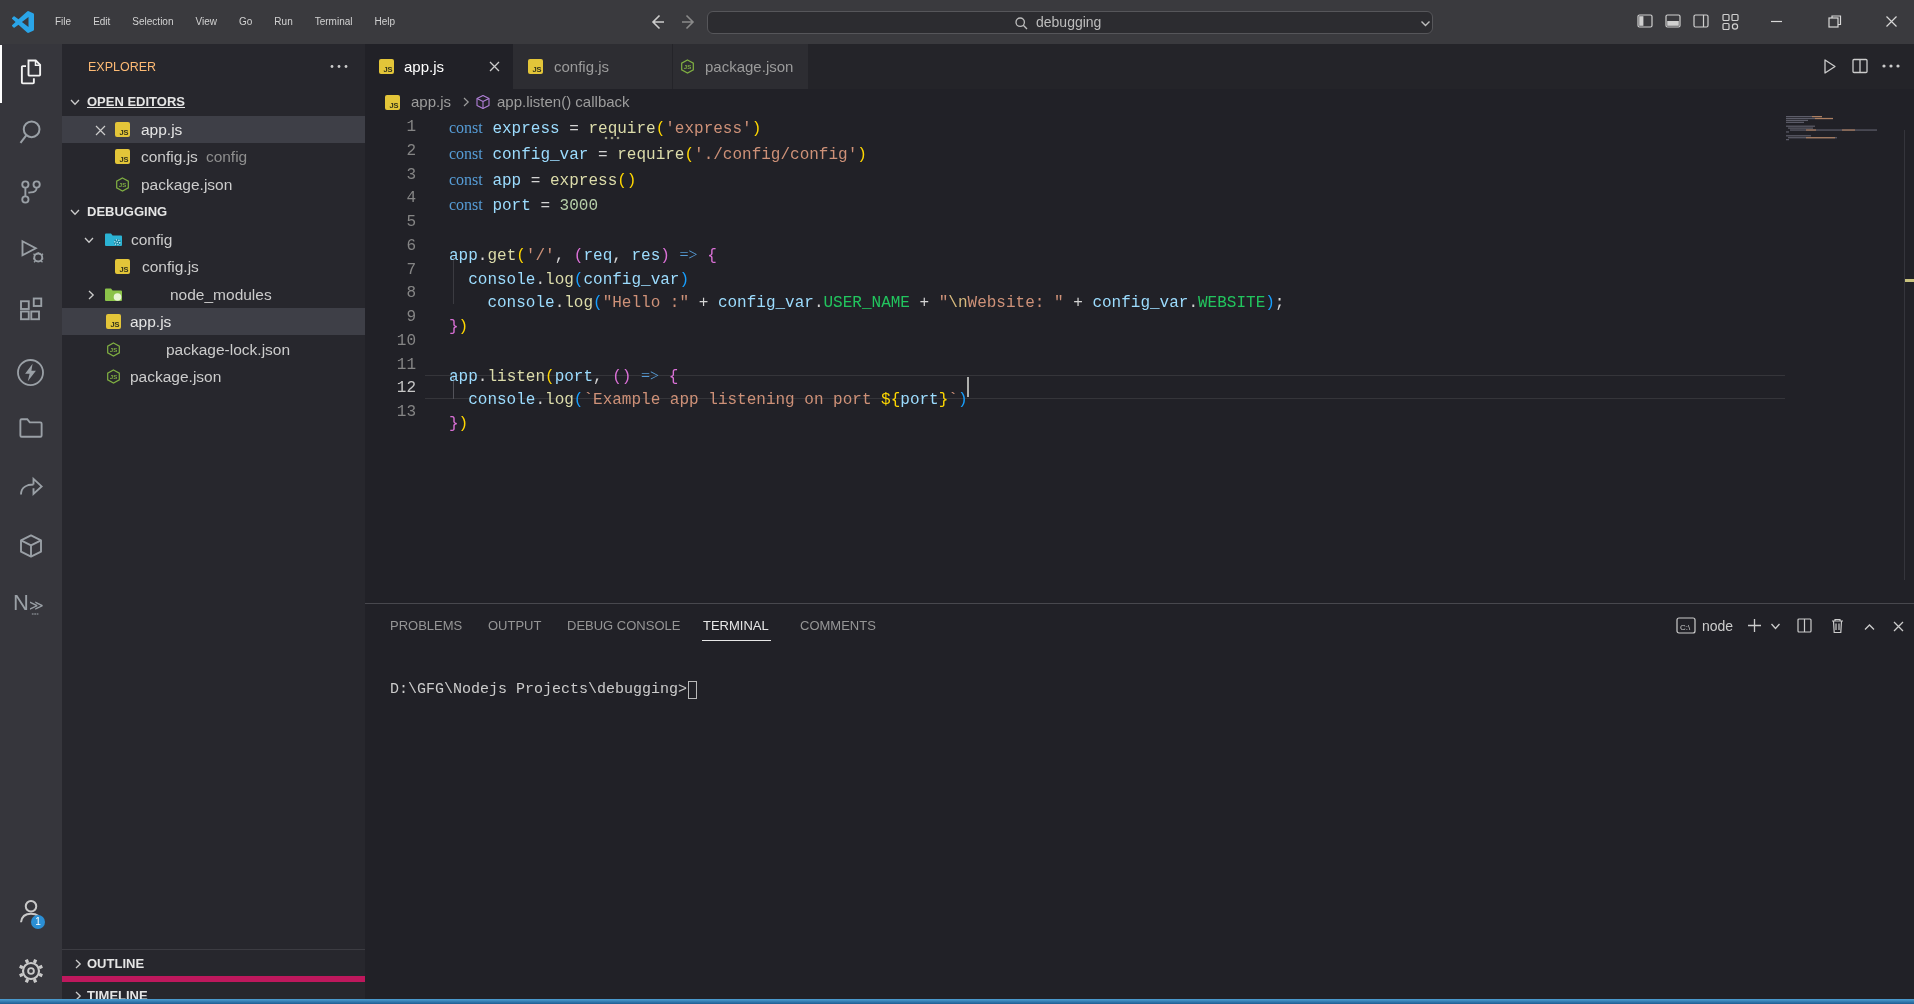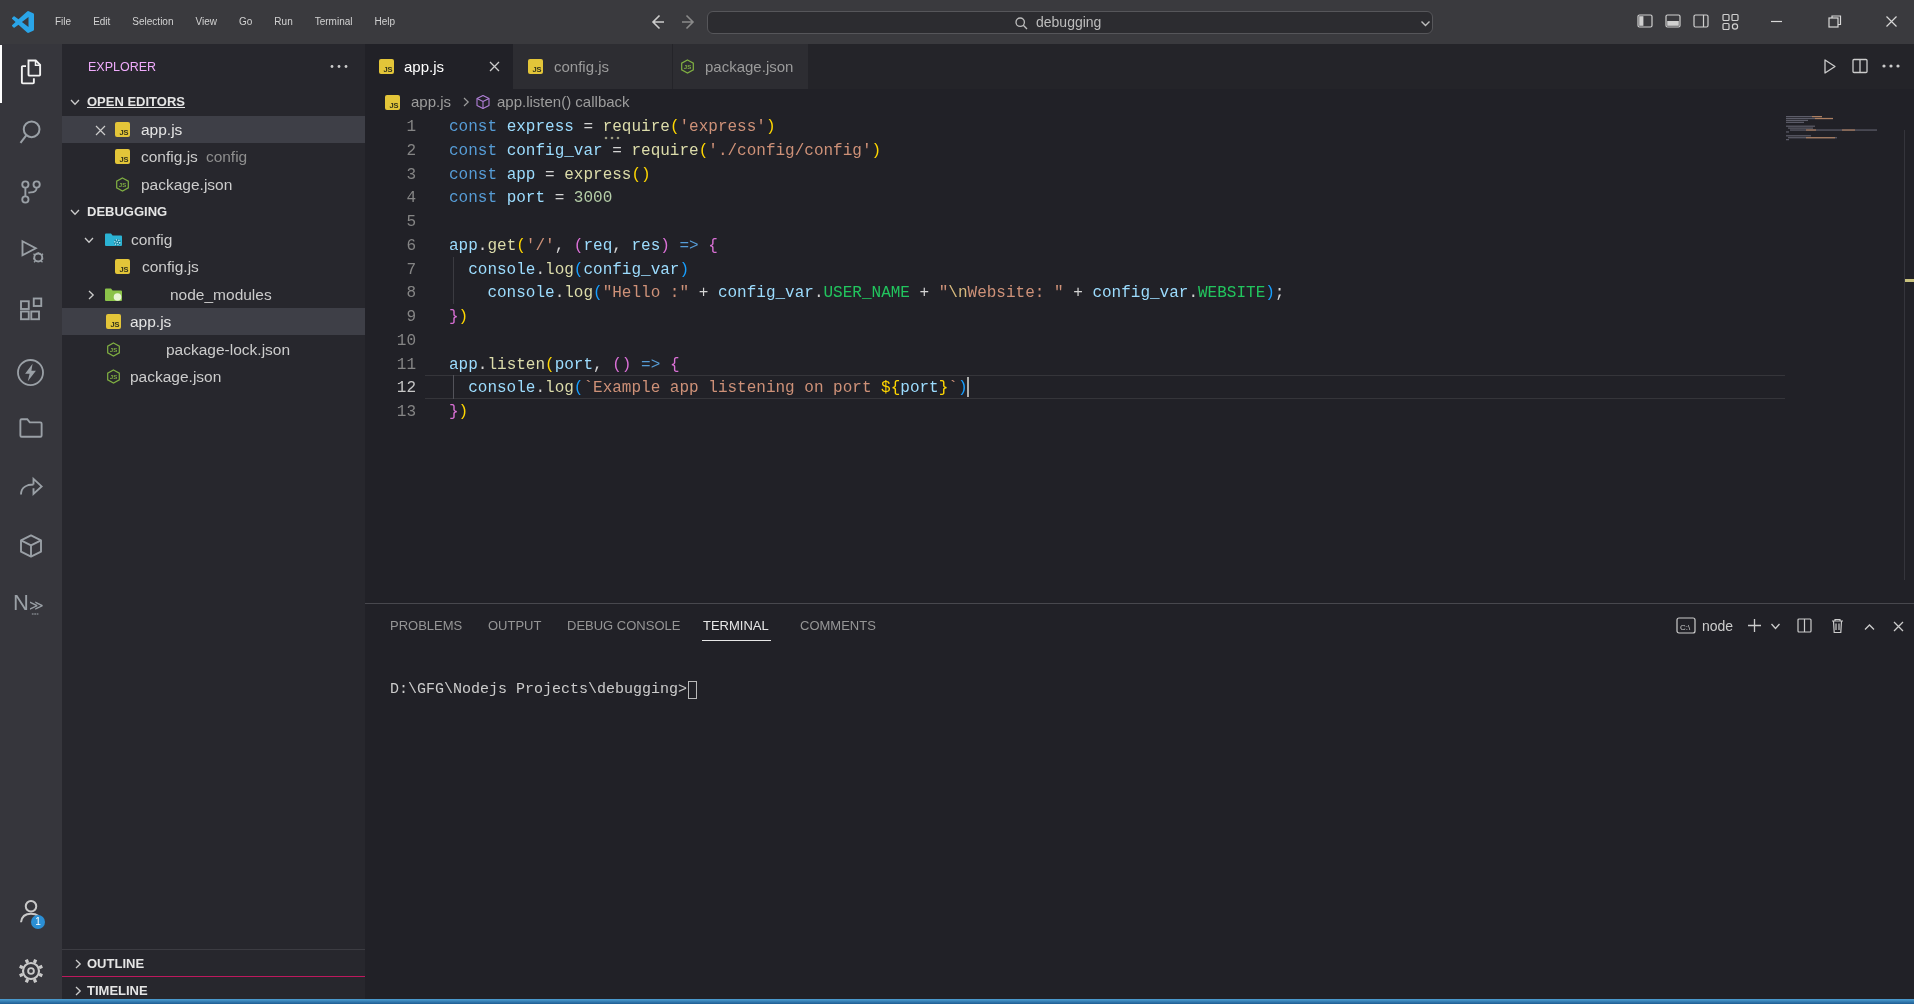--- a/index.html
+++ b/index.html
@@ -23,21 +23,21 @@
   .chev { position:absolute; top:6px; }
   
   #tabbar { left:365px; top:44px; width:1549px; height:45px; background:#242429; }
   .tab { position:absolute; top:0; height:45px; }
   #editor { left:365px; top:116px; width:1549px; height:487px; background:#212127; }
   pre.code { font-family:"Liberation Mono", monospace; font-size:16px; line-height:23.75px; }
   
   #panel { left:365px; top:603px; width:1549px; height:396px; background:#212127; border-top:1px solid #48484e; }
   .ptab { font-size:13px; color:#969696; line-height:43px; }
   
-  .kw { color:#569cd6; } .vr { color:#9cdcfe; } .fn { color:#dcdcaa; } .st { color:#ce9178; }
+  .kw { color:#569cd6;font-family:Liberation Serif, serif; } .vr { color:#9cdcfe; } .fn { color:#dcdcaa; } .st { color:#ce9178; }
   .nu { color:#b5cea8; } .b1 { color:#ffd700; } .b2 { color:#da70d6; }
   .b3 { color:#179fff; } .esc { color:#d7ba7d; } .cst { color:#22c55e;text-align:center; }
 </style>
 </head>
 <body>
 
 <div id="titlebar" class="abs">
 
   <svg class="abs" style="left:12px;top:11px;" width="22" height="22" viewBox="0 0 24 24">
     <path fill="#2aa5e8" d="M23.15 2.587L18.21.21a1.494 1.494 0 0 0-1.705.29l-9.46 8.63-4.12-3.128a.999.999 0 0 0-1.276.057L.327 7.261A1 1 0 0 0 .326 8.74L3.899 12 .326 15.26a1 1 0 0 0 .001 1.479L1.65 17.94a.999.999 0 0 0 1.276.057l4.12-3.128 9.46 8.63a1.492 1.492 0 0 0 1.704.29l4.942-2.377A1.5 1.5 0 0 0 24 20.06V3.939a1.5 1.5 0 0 0-.85-1.352zm-5.146 14.861L10.826 12l7.178-5.448v10.896z"></path>
@@ -181,21 +181,21 @@
       <path d="M5.53 14.68 L2.95 15.75" stroke-width="2.6"></path>
       <path d="M5.53 9.32 L2.95 8.25" stroke-width="2.6"></path>
       <path d="M9.32 5.53 L8.25 2.95" stroke-width="2.6"></path>
       <path d="M14.68 5.53 L15.75 2.95" stroke-width="2.6"></path>
       <path d="M18.47 9.32 L21.05 8.25" stroke-width="2.6"></path>
     </g>
   </svg>
 </div>
 
 <div id="sidebar" class="abs">
-  <div class="abs" style="left:26px;top:13px;color:#f0abfc;font-size:12.5px;line-height:20px;">EXPLORER</div>
+  <div class="abs" style="left:26px;top:13px;color:#fdba74;font-size:12.5px;line-height:20px;">EXPLORER</div>
   <svg class="abs" style="left:267px;top:20px;" width="20" height="5" viewBox="0 0 20 5">
       <g fill="#cccccc">
         <circle cx="3" cy="2.5" r="1.4"></circle>
         <circle cx="10" cy="2.5" r="1.4"></circle>
         <circle cx="17" cy="2.5" r="1.4"></circle>
       </g>
     </svg>
 
   <div class="sec-head" style="top:44.25px;">
     <svg class="chev" style="left:7px;top:8px;" width="12" height="12" viewBox="0 0 12 12">
@@ -293,21 +293,21 @@
       </svg>
     <span style="margin-left:68px;">package.json</span>
   </div>
 
   <div class="sec-head" style="top:904.5px;border-top:1px solid #3c3c42;">
     <svg class="chev" style="left:10px;top:8px;" width="12" height="12" viewBox="0 0 12 12">
         <path d="M4 2 L8.2 6 L4 10" stroke="#cccccc" stroke-width="1.3" fill="none"></path>
       </svg>
     <span style="margin-left:25px;">OUTLINE</span>
   </div>
-  <div class="sec-head" style="top:932px;border-top:1px solid #be185d;">
+  <div class="sec-head" style="top:932px;border-top:6px solid #be185d;">
     <svg class="chev" style="left:10px;top:8px;" width="12" height="12" viewBox="0 0 12 12">
         <path d="M4 2 L8.2 6 L4 10" stroke="#cccccc" stroke-width="1.3" fill="none"></path>
       </svg>
     <span style="margin-left:25px;">TIMELINE</span>
   </div>
 </div>
 
 <div id="tabbar" class="abs">
 
   <div class="tab" style="left:0;width:148px;background:#212127;">

